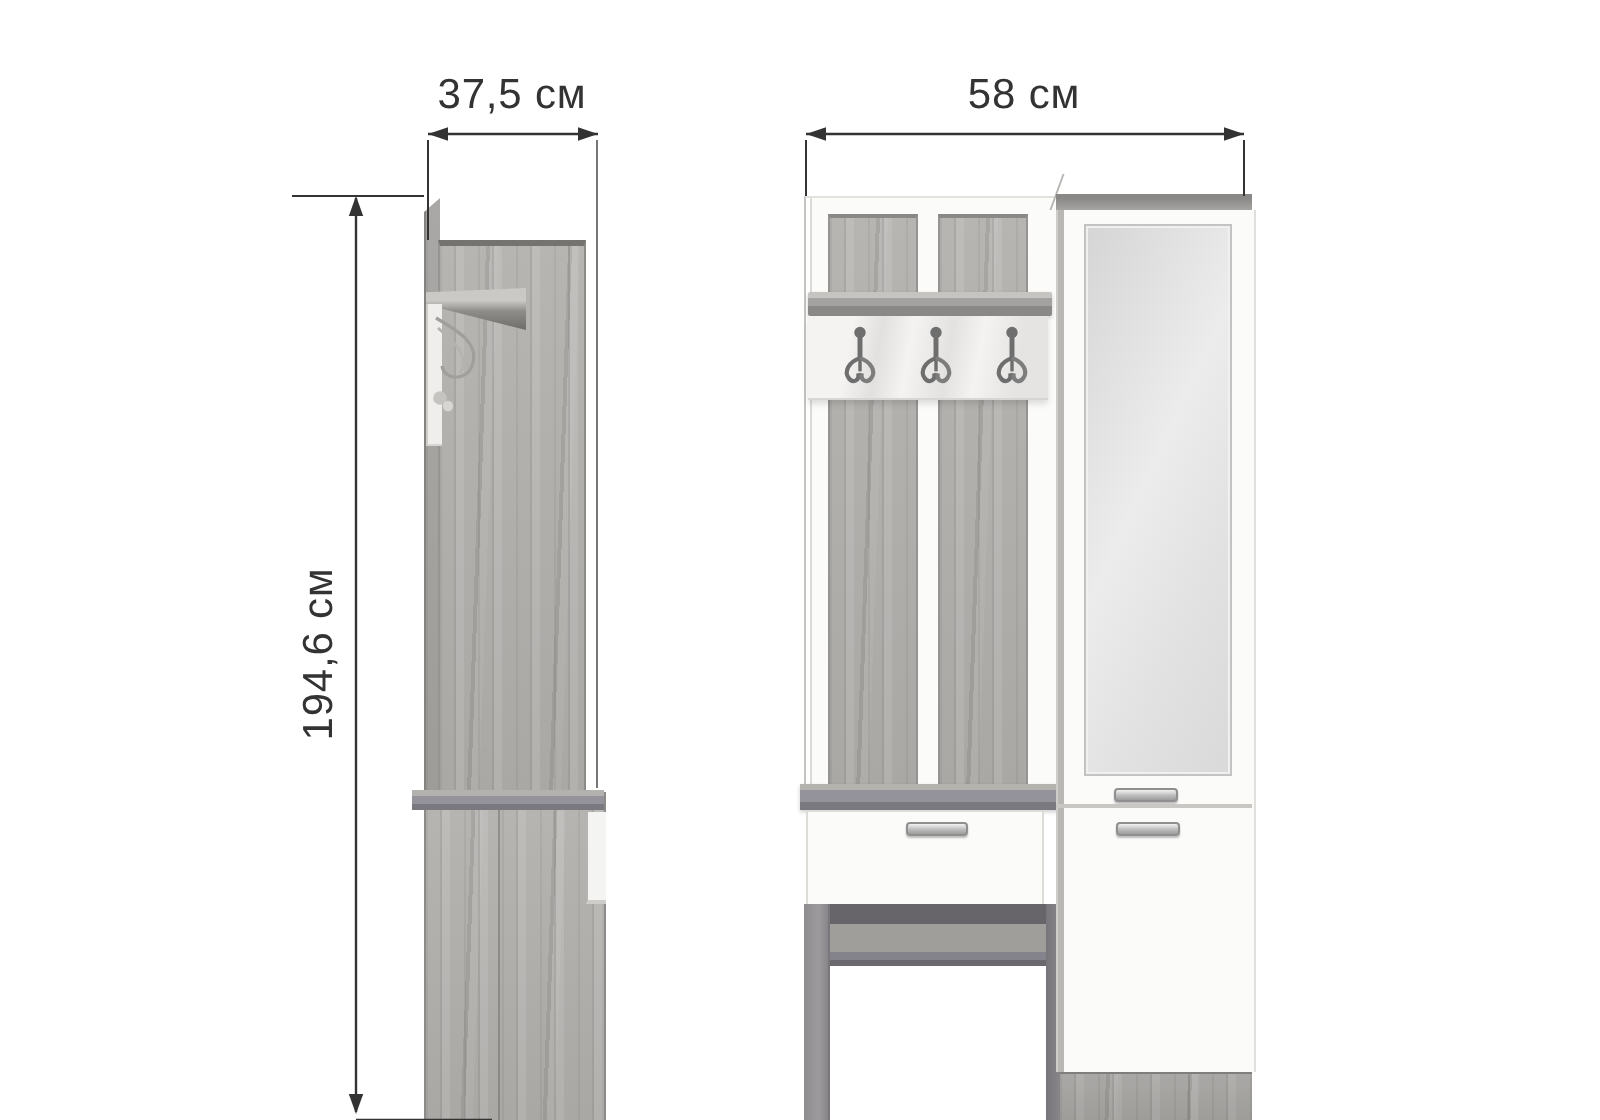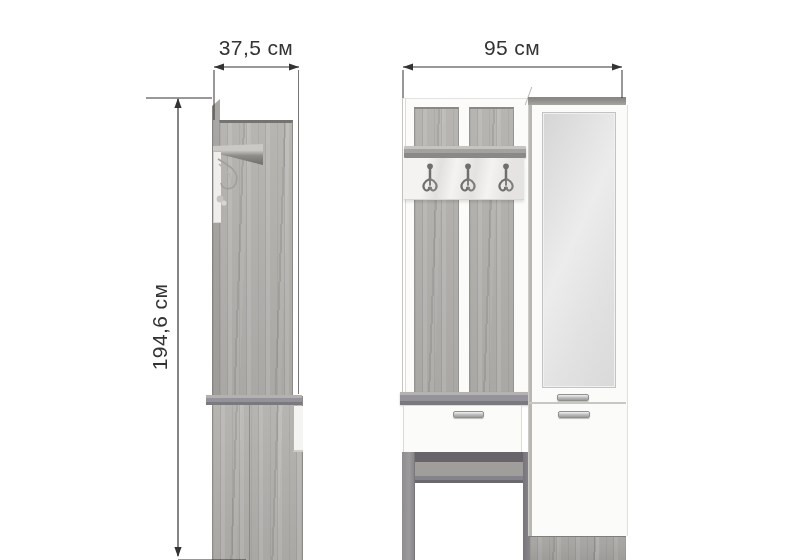--- a/index.html
+++ b/index.html
@@ -160,16 +160,16 @@
     <g stroke="var(--dim,#333)" fill="var(--dim,#333)">
       <line x1="403" y1="43" x2="622" y2="43" stroke-width="1.2"></line>
       <polygon points="403,43 413,39.6 413,46.4" stroke="none"></polygon>
       <polygon points="622,43 612,39.6 612,46.4" stroke="none"></polygon>
       <line x1="403" y1="46" x2="403" y2="74" stroke-width="1"></line>
       <line x1="622" y1="46" x2="622" y2="74" stroke-width="1"></line>
     </g>
   </svg>
 
   <div class="dim-label" style="left:196px;top:12px;width:120px;">37,5 см</div>
-  <div class="dim-label" style="left:452px;top:12px;width:120px;">95 см</div>
+  <div class="dim-label" style="left:452px;top:12px;width:120px;">58 см</div>
   <div class="dim-label vert" style="left:95px;top:291px;width:130px;height:24px;">194,6 см</div>
 
 </div>
 
 </body></html>

